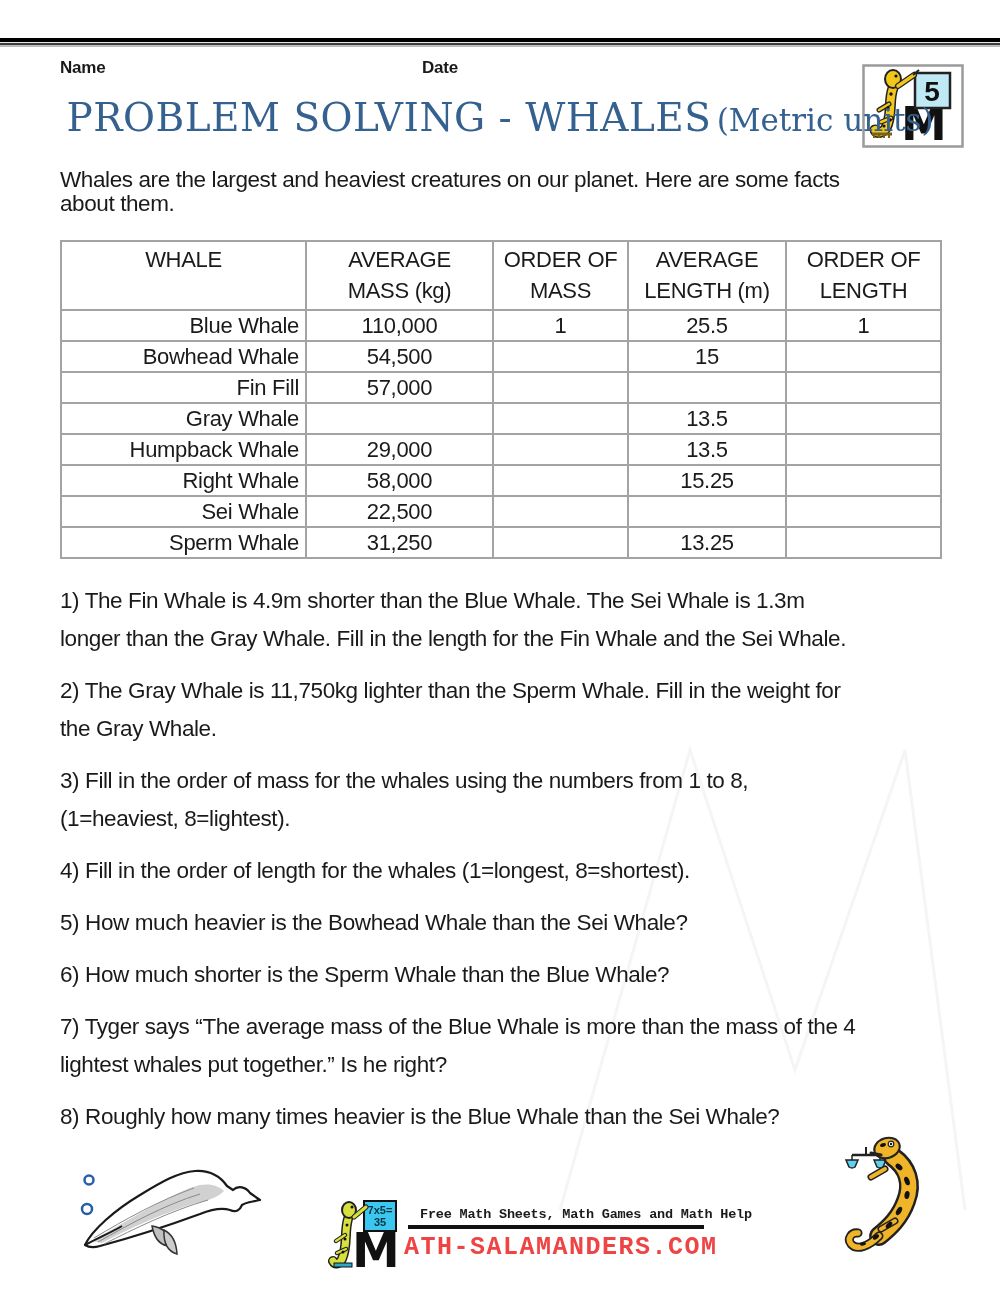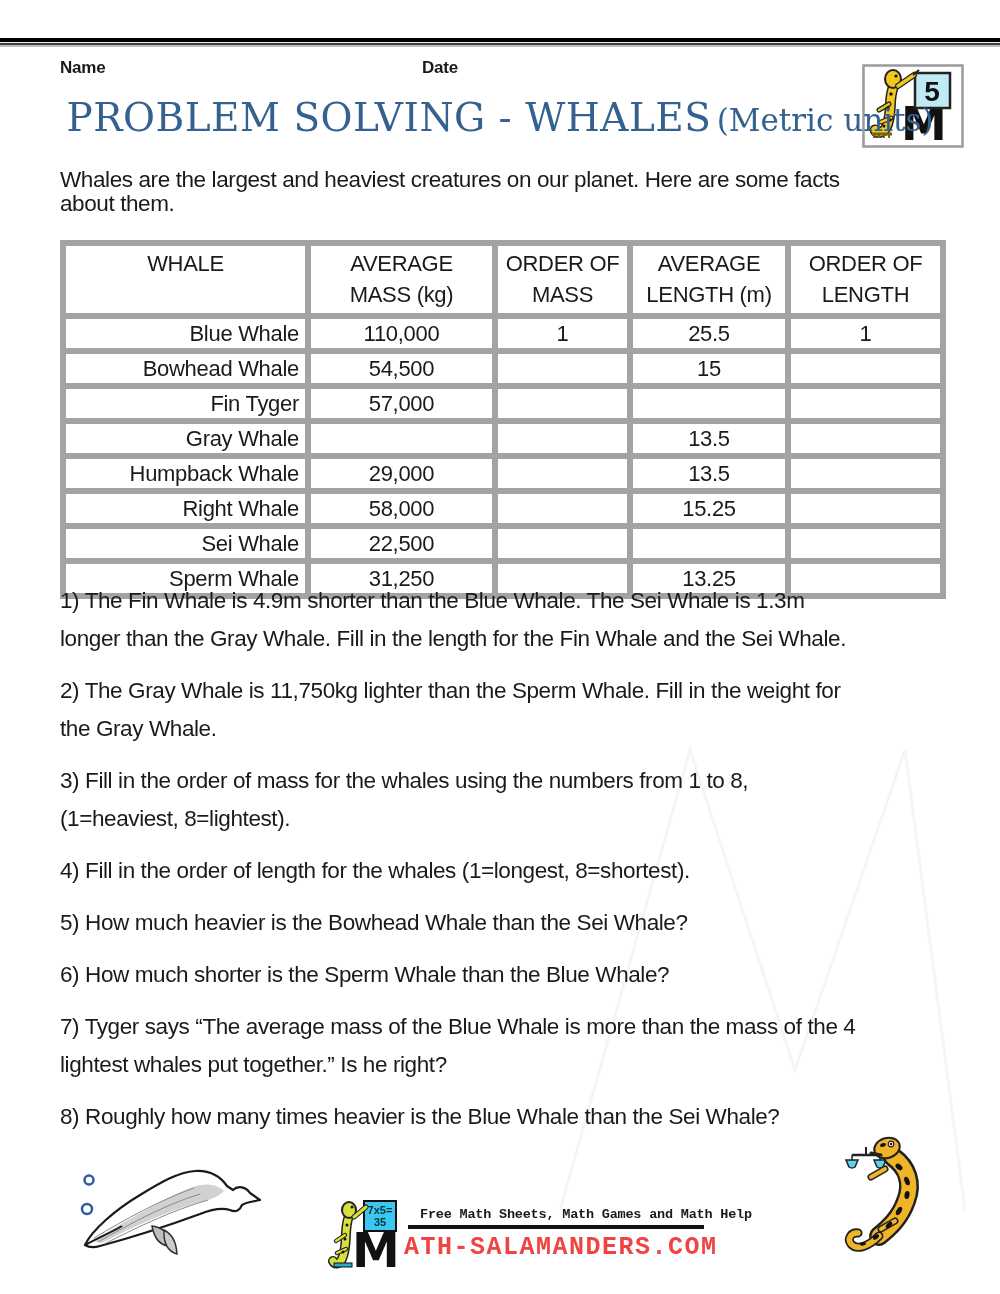--- a/index.html
+++ b/index.html
@@ -24,21 +24,21 @@
   .t-sub{font-size:31px;}
   
   .intro{position:absolute;left:60px;top:168px;width:830px;
     font-size:22.5px;line-height:24px;letter-spacing:-0.4px;}
   .questions{position:absolute;left:60px;top:582px;width:800px;
     font-size:22.5px;line-height:38px;letter-spacing:-0.4px;}
   .questions p{margin:0 0 14px 0;}
   
   table.whales{position:absolute;left:60px;top:240px;border-collapse:collapse;
     table-layout:fixed;width:880px;font-size:22px;letter-spacing:-0.3px;}
-  table.whales th,table.whales td{border:6px solid #a3a3a3;overflow:hidden;}
+  table.whales th,table.whales td{border:2px solid #a3a3a3;overflow:hidden;}
   table.whales th{font-weight:normal;text-align:center;vertical-align:top;
     height:64px;line-height:31px;padding-top:2px;}
   table.whales td{height:29px;padding:0 6px;text-align:center;line-height:29px;}
   table.whales td.whale-name{text-align:right;padding-left:8px;}
   
   .watermark{position:absolute;left:540px;top:690px;opacity:0.7;}
   
   .whale-art{position:absolute;left:60px;top:1150px;}
   .center-logo{position:absolute;left:328px;top:1197px;display:flex;align-items:flex-start;}
   .logo-text{margin-left:0px;font-family:Liberation Mono, monospace;}
@@ -136,21 +136,21 @@
         <td>1</td>
       </tr>
       <tr>
         <td class="whale-name">Bowhead Whale</td>
         <td>54,500</td>
         <td></td>
         <td>15</td>
         <td></td>
       </tr>
       <tr>
-        <td class="whale-name">Fin Tyger</td>
+        <td class="whale-name">Fin Fill</td>
         <td>57,000</td>
         <td></td>
         <td></td>
         <td></td>
       </tr>
       <tr>
         <td class="whale-name">Gray Whale</td>
         <td></td>
         <td></td>
         <td>13.5</td>

